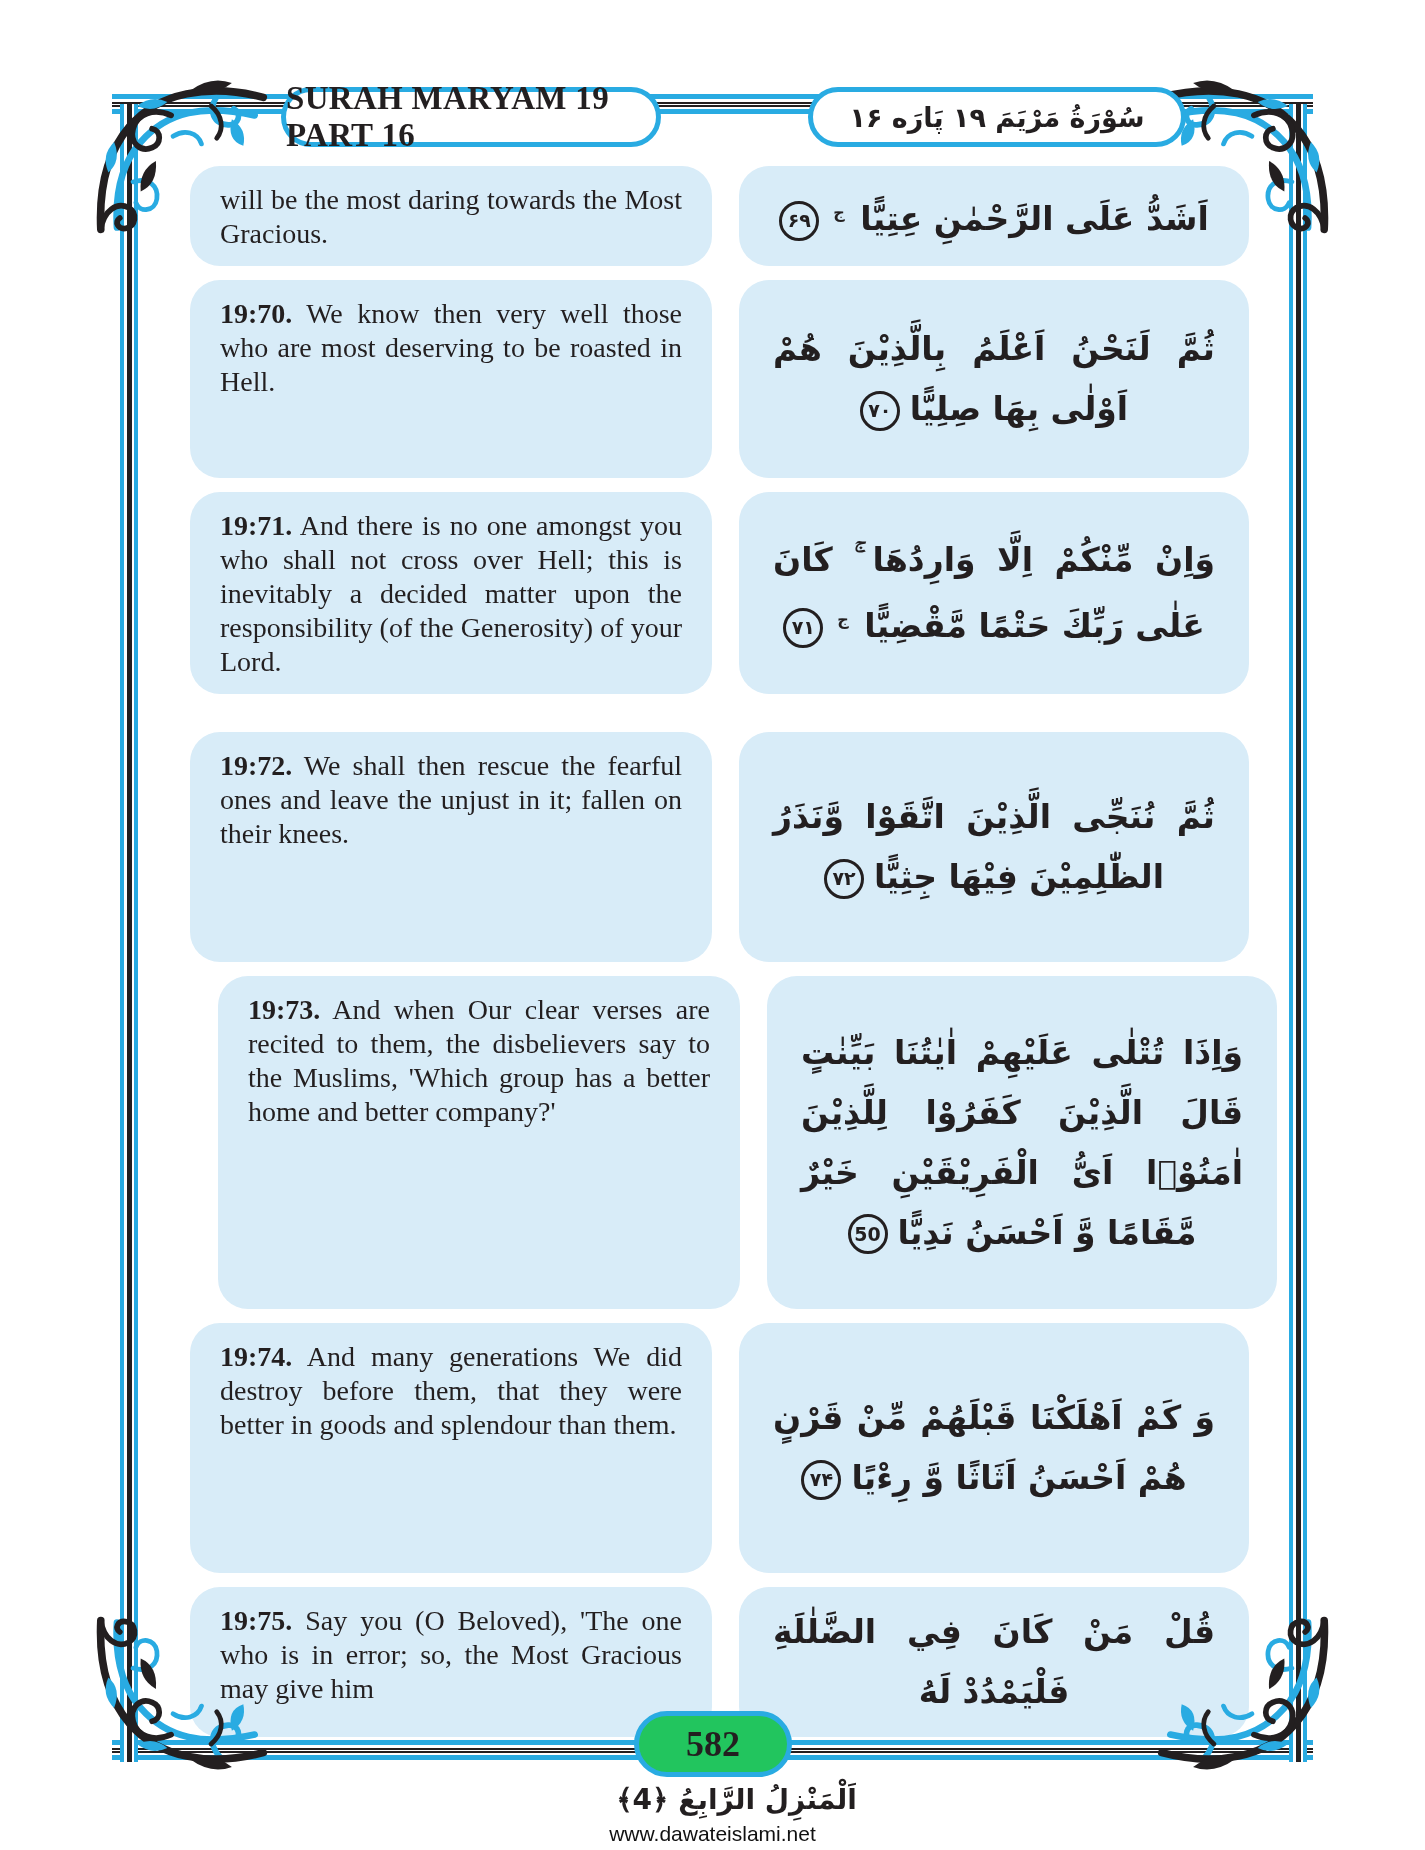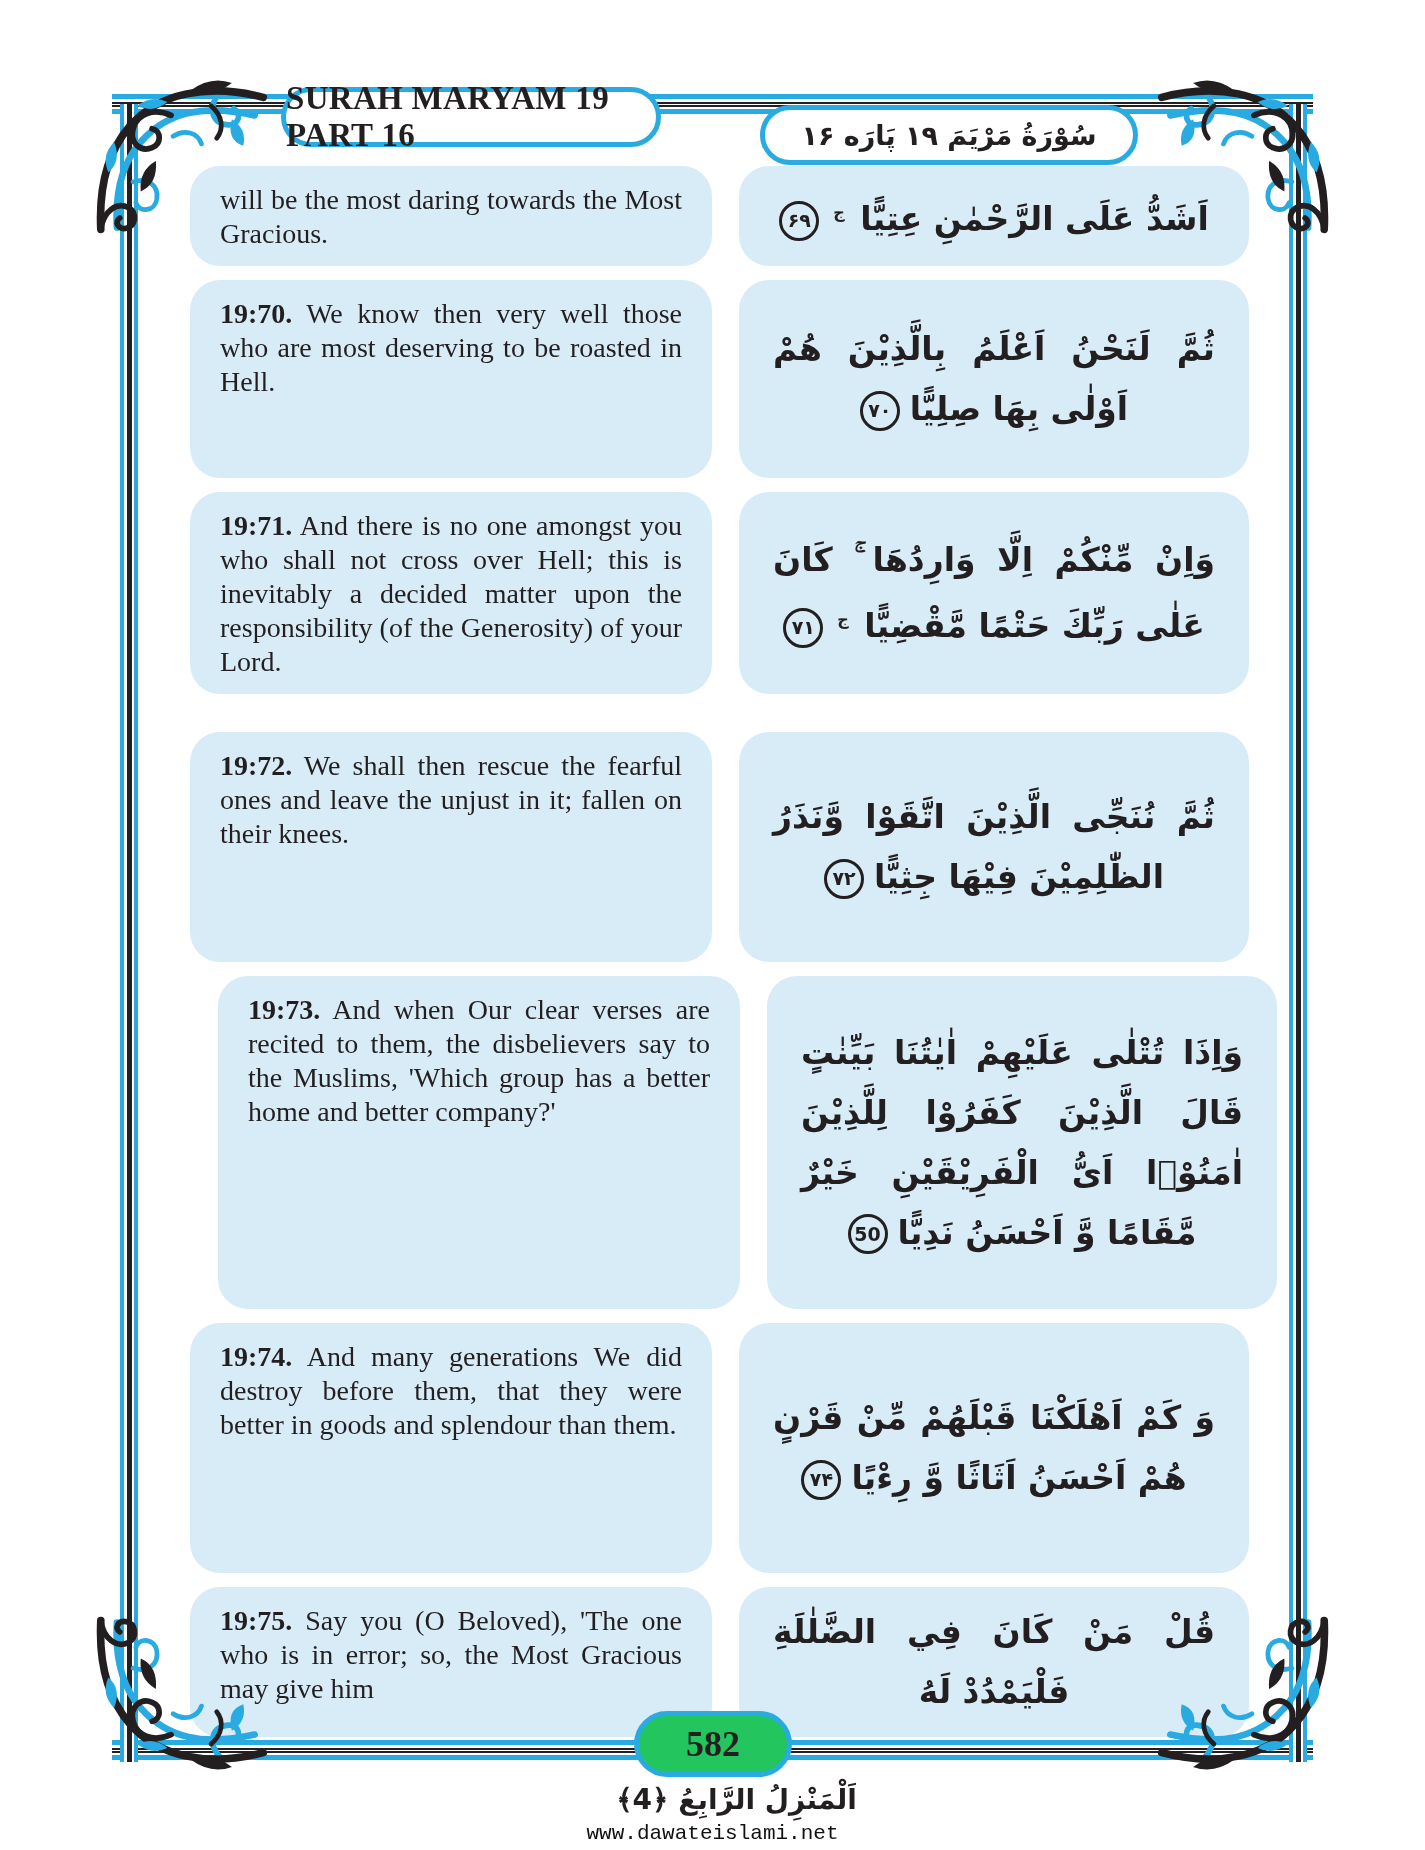--- a/index.html
+++ b/index.html
@@ -31,21 +31,21 @@
   .corner{position:absolute;width:190px;height:190px;z-index:5;pointer-events:none;}
   .corner.tl{left:78px;top:66px;}
   .corner.tr{right:78px;top:66px;transform:scaleX(-1);}
   .corner.bl{left:78px;bottom:66px;transform:scaleY(-1);}
   .corner.br{right:78px;bottom:66px;transform:scale(-1,-1);}
 
   
   .pill{position:absolute;top:87px;height:60px;background:#fff;border:5px solid var(--blue);
     border-radius:32px;display:flex;align-items:center;justify-content:center;z-index:6;}
   .pill.surah-en{left:281px;width:380px;}
-  .pill.surah-ar{left:760px;width:378px;margin-top:18px;}
+  .pill.surah-ar{left:808px;width:378px;}
   .pill.surah-en .t{font-weight:700;font-size:33px;letter-spacing:.3px;font-family:"Liberation Serif",serif;}
   .pill.surah-ar .t{font-weight:700;font-size:27px;font-family:"DejaVu Sans",sans-serif;direction:rtl;}
 
   
   .content{position:absolute;left:190px;top:166px;width:1043px;display:flex;flex-direction:column;gap:14px;}
   .row{display:grid;grid-template-columns:522px 510px;column-gap:27px;}
   .row:nth-child(1){min-height:100px;}
   .row:nth-child(2){min-height:198px;}
   .row:nth-child(3){min-height:202px;}
   .row:nth-child(4){min-height:230px;margin-top:24px;}
@@ -65,21 +65,21 @@
     border:3px solid var(--ink);border-radius:50%;font-size:19px;line-height:1;
     vertical-align:middle;margin-inline-start:10px;background:#fff0;}
 
   
   .pagenum-pill{position:absolute;left:634px;top:1711px;width:158px;height:66px;background:#22c55e;
     border:5px solid var(--blue);border-radius:33px;display:flex;align-items:center;justify-content:center;
     z-index:6;font-weight:700;font-size:36px;font-family:"Liberation Serif",serif;}
   .manzil{position:absolute;left:0;right:0;top:1783px;text-align:center;direction:rtl;
     font-family:"DejaVu Sans",sans-serif;font-weight:700;font-size:28px;color:var(--ink);padding-left:48px;}
   .site{position:absolute;left:0;right:0;top:1822px;text-align:center;
-    font-family:Liberation Mono, monospace;font-size:21px;color:#111;}
+    font-family:Liberation Sans, sans-serif;font-size:21px;color:#111;}
 </style>
 </head>
 <body>
 
 <svg width="0" height="0" style="position:absolute">
   <symbol id="flourish" viewBox="0 0 200 200">
     <g fill="none" stroke="#29abe2" stroke-linecap="round">
       <path d="M186 52 C132 40 94 48 66 80 C45 104 39 136 41 170" stroke-width="7"></path>
       <path d="M150 28 C136 42 140 60 158 62 C169 63 173 50 164 45" stroke-width="6"></path>
       <path d="M58 122 C74 117 85 126 83 140 C81 153 65 155 61 144" stroke-width="5"></path>

